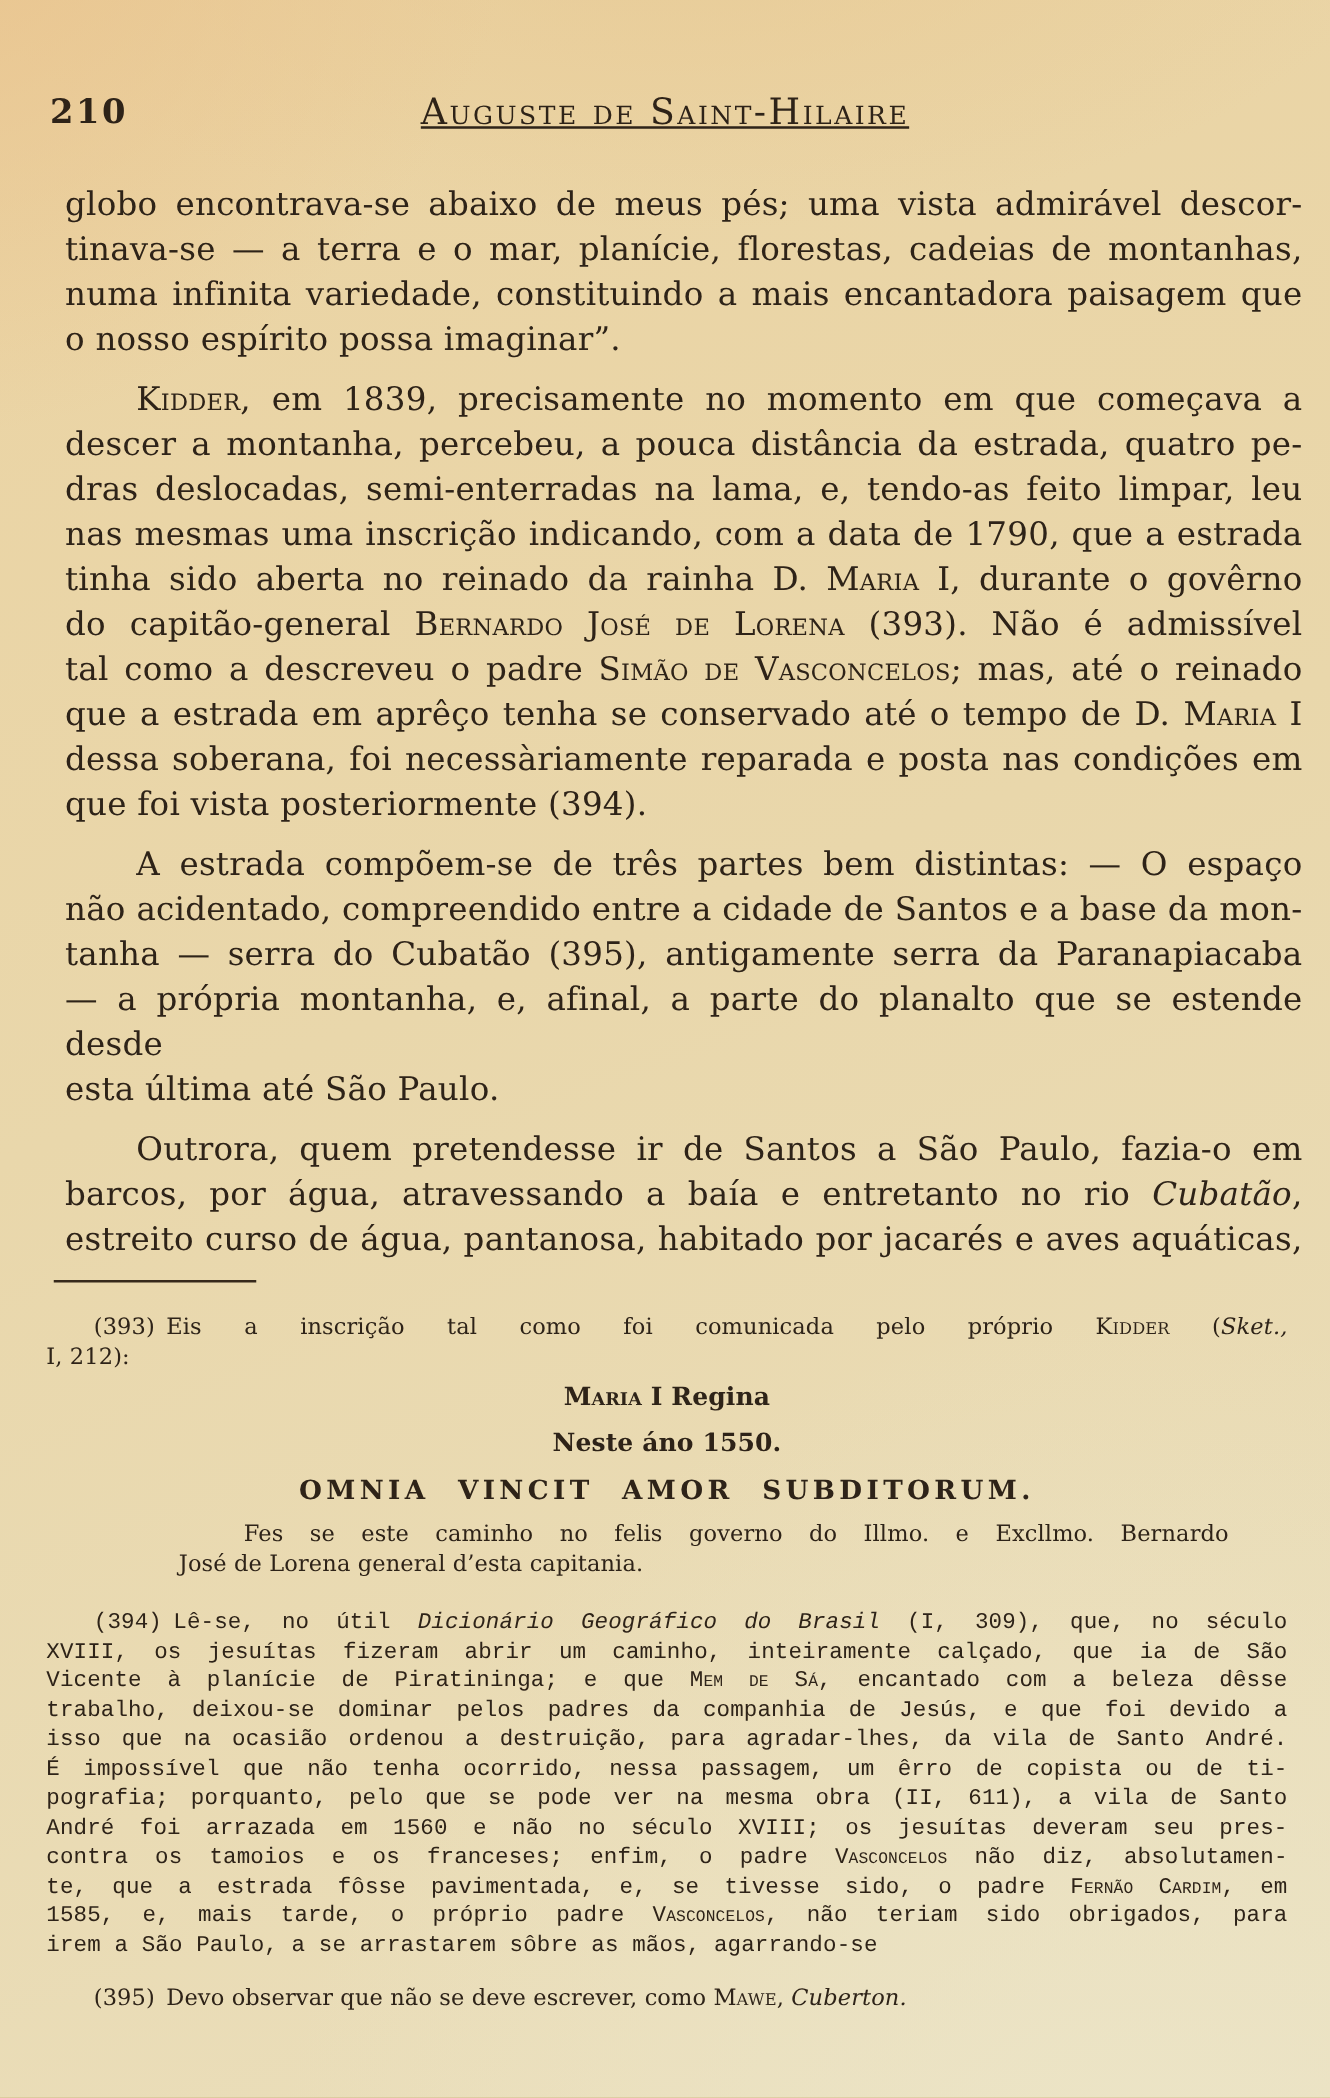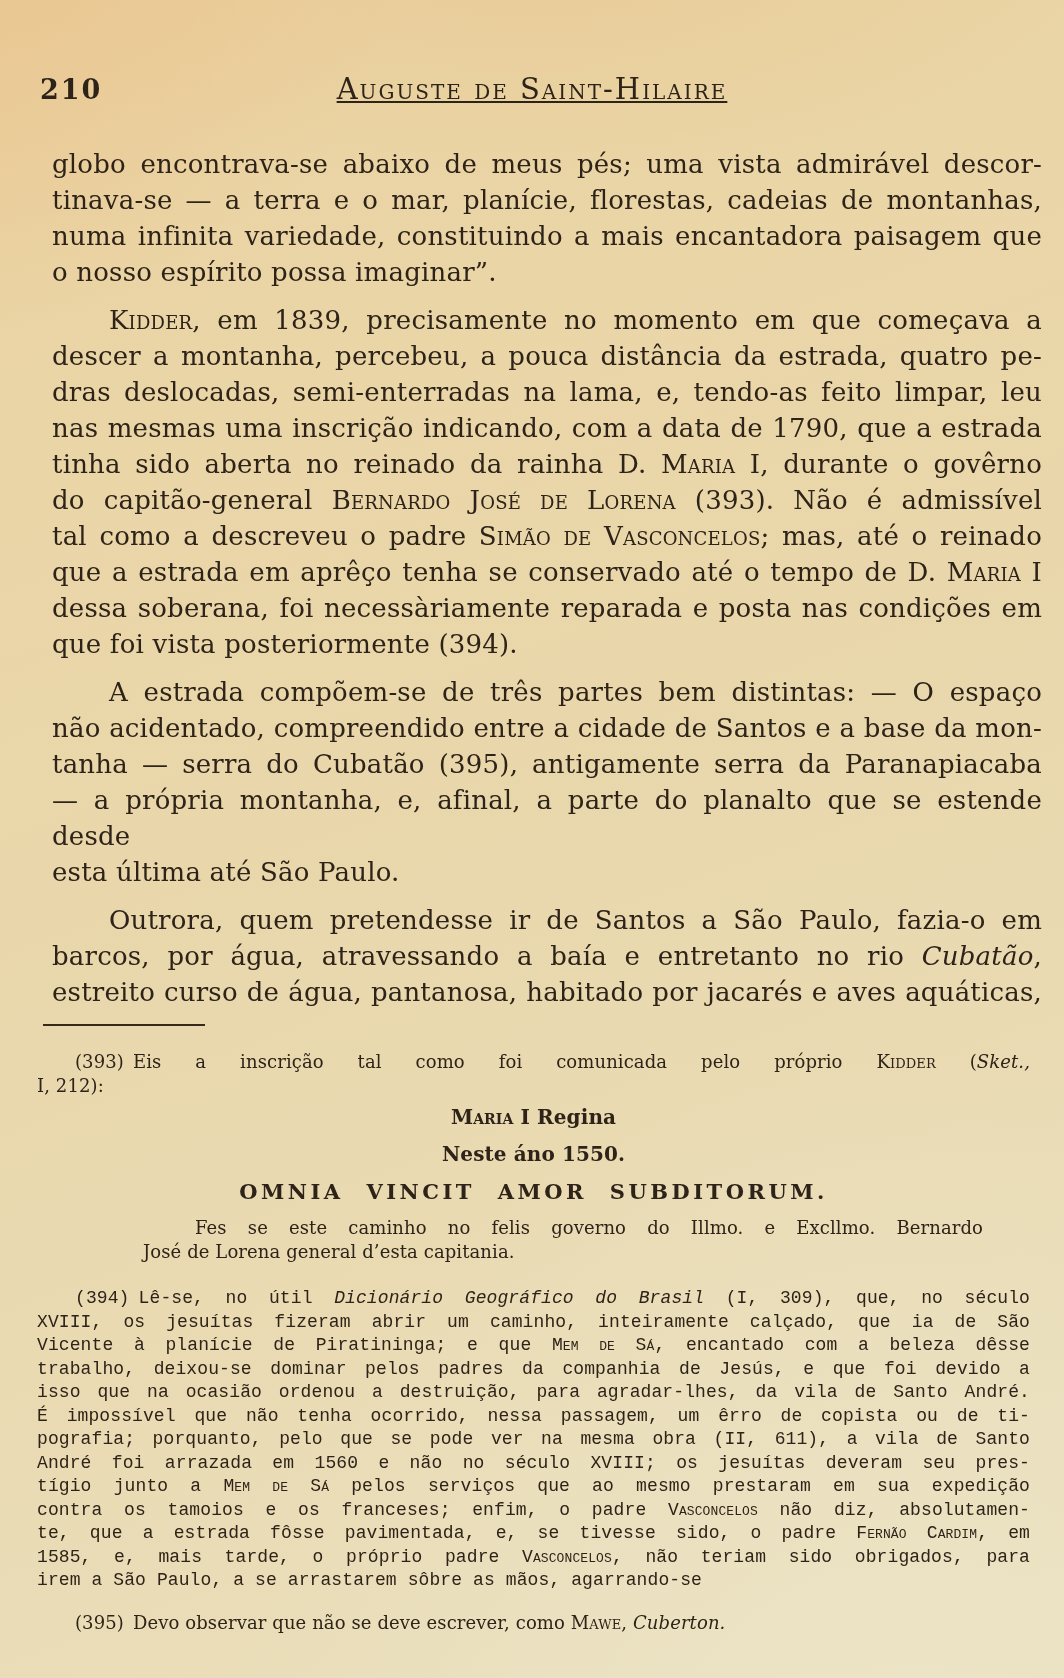--- a/index.html
+++ b/index.html
@@ -96,21 +96,20 @@
       </div>
     <div class="fn fn394">
         <div class="line ind"><span>(394) Lê-se, no útil </span><span class="i">Dicionário Geográfico do Brasil</span><span> (I, 309), que, no século</span></div>
         <div class="line"><span>XVIII, os jesuítas fizeram abrir um caminho, inteiramente calçado, que ia de São</span></div>
         <div class="line"><span>Vicente à planície de Piratininga; e que </span><span class="sc">Mem de Sá</span><span>, encantado com a beleza dêsse</span></div>
         <div class="line"><span>trabalho, deixou-se dominar pelos padres da companhia de Jesús, e que foi devido a</span></div>
         <div class="line"><span>isso que na ocasião ordenou a destruição, para agradar-lhes, da vila de Santo André.</span></div>
         <div class="line"><span>É impossível que não tenha ocorrido, nessa passagem, um êrro de copista ou de ti-</span></div>
         <div class="line"><span>pografia; porquanto, pelo que se pode ver na mesma obra (II, 611), a vila de Santo</span></div>
         <div class="line"><span>André foi arrazada em 1560 e não no século XVIII; os jesuítas deveram seu pres-</span></div>
-        <div class="line"><span>tígio junto a </span><span class="sc">Mem de Sá</span><span> pelos serviços que ao mesmo prestaram em sua expedição</span></div>
         <div class="line"><span>contra os tamoios e os franceses; enfim, o padre </span><span class="sc">Vasconcelos</span><span> não diz, absolutamen-</span></div>
         <div class="line"><span>te, que a estrada fôsse pavimentada, e, se tivesse sido, o padre </span><span class="sc">Fernão Cardim</span><span>, em</span></div>
         <div class="line"><span>1585, e, mais tarde, o próprio padre </span><span class="sc">Vasconcelos</span><span>, não teriam sido obrigados, para</span></div>
         <div class="line end"><span>irem a São Paulo, a se arrastarem sôbre as mãos, agarrando-se</span></div>
       </div>
     <div class="fn fn395">
         <div class="line end ind"><span>(395) Devo observar que não se deve escrever, como </span><span class="sc">Mawe</span><span>, </span><span class="i">Cuberton.</span></div>
       </div>
   </div>
 </div>

